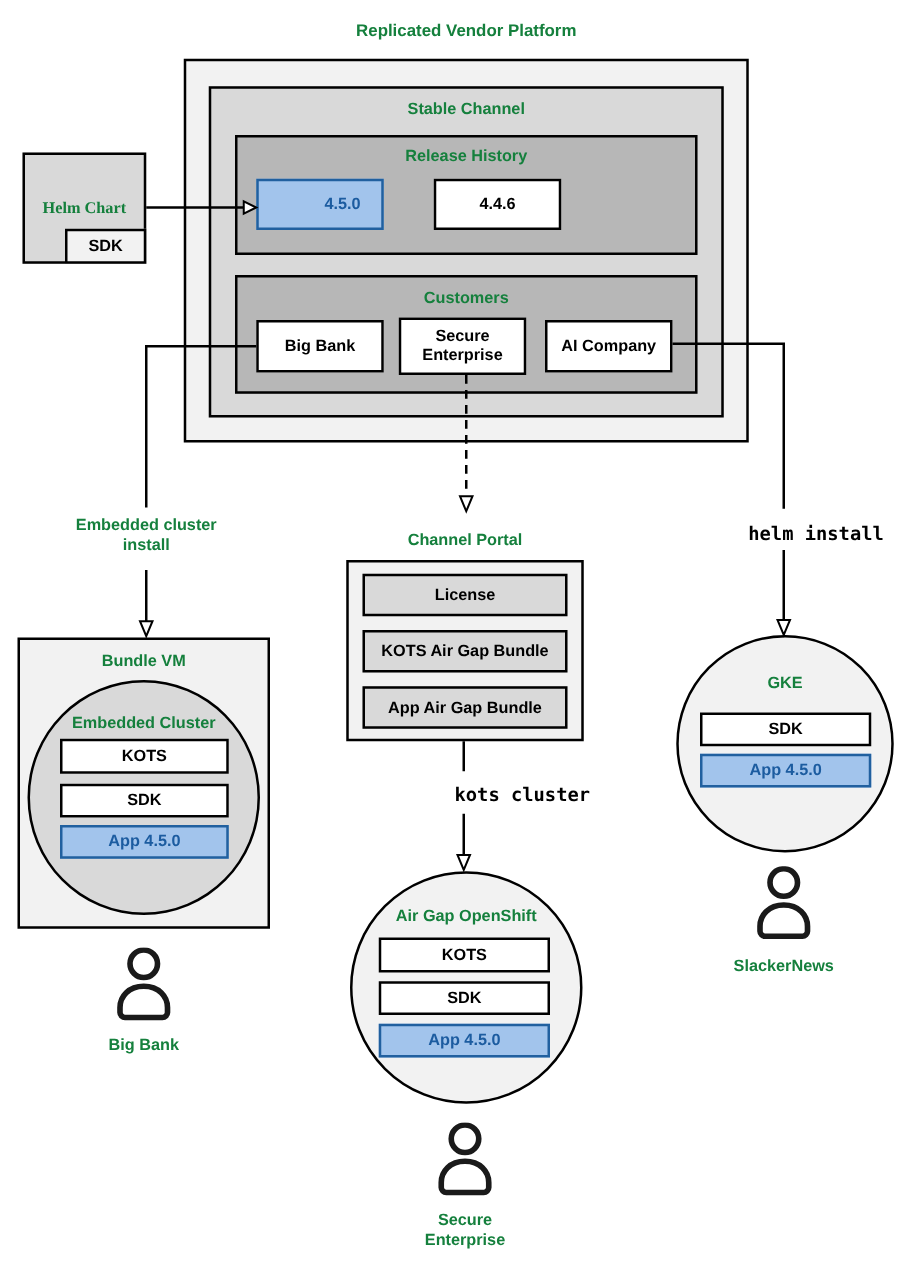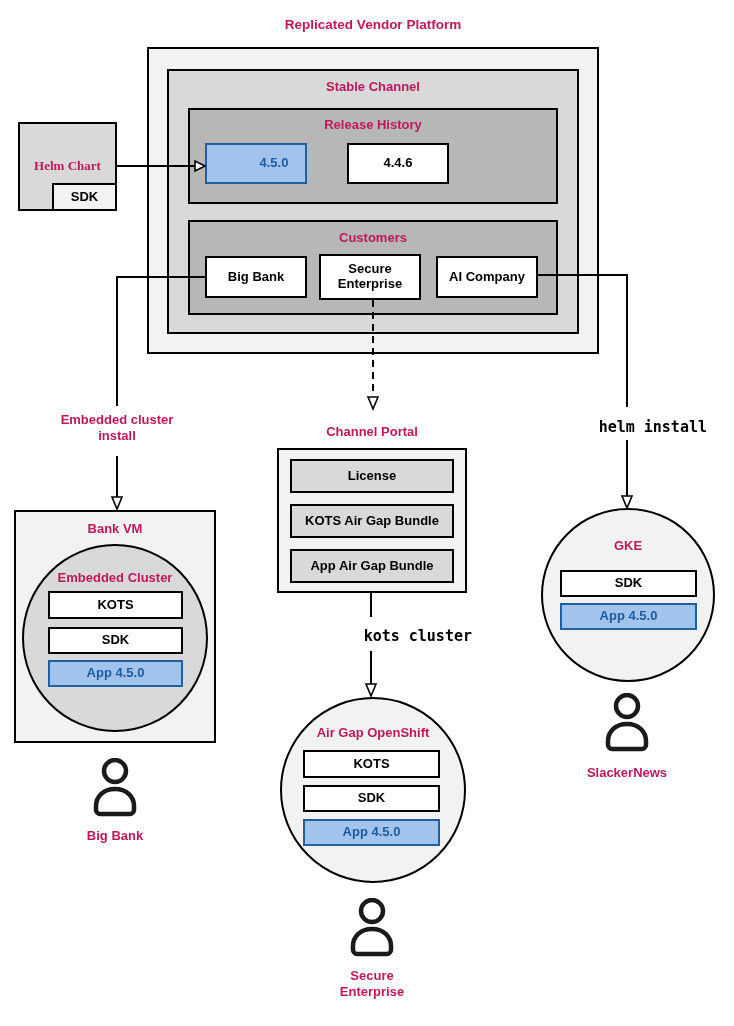--- a/index.html
+++ b/index.html
@@ -8,21 +8,21 @@
     font-family:"Liberation Sans",sans-serif;overflow:hidden;
   }
   .abs{position:absolute;box-sizing:border-box;}
   .box{position:absolute;box-sizing:border-box;border:2px solid #000;}
   .bg-light{background:#f2f2f2;}
   .bg-mid{background:#d9d9d9;}
   .bg-dark{background:#b7b7b7;}
   .bg-white{background:#fff;}
   .circle{border-radius:50%;}
   .lbl{
-    font-weight:bold;font-size:13px;color:#be185d;text-align:center;line-height:1.2;
+    font-weight:bold;font-size:13px;color:#15803d;text-align:center;line-height:1.2;
   }
   .node{
     display:flex;align-items:center;justify-content:center;
     font-weight:bold;font-size:13px;text-align:center;line-height:1.15;color:#000;
   }
   .blue{
     background:#a2c4ec;border-color:#21609f;color:#1c5ca0;
   }
   .mono{
     font-family:"DejaVu Sans Mono","Liberation Mono",monospace;
@@ -57,21 +57,21 @@
   <div class="box node bg-white" style="left:319px;top:254px;width:102px;height:46px;padding:0 8px;">Secure Enterprise</div>
   <div class="box node bg-white" style="left:436px;top:256px;width:102px;height:42px;">AI Company</div>
 
   <div class="box bg-mid" style="left:18px;top:122px;width:99px;height:89px;"></div>
   <div class="abs lbl" style="left:18px;top:158px;width:99px;font-family:Liberation Serif, serif;">Helm Chart</div>
   <div class="box node bg-light" style="left:52px;top:183px;width:65px;height:28px;">SDK</div>
 
   <div class="abs lbl" style="left:42px;top:412px;width:150px;">Embedded cluster install</div>
 
   <div class="box bg-light" style="left:14px;top:510px;width:202px;height:233px;"></div>
-  <div class="abs lbl" style="left:14px;top:521px;width:202px;">Bank VM</div>
+  <div class="abs lbl" style="left:14px;top:521px;width:202px;">Bundle VM</div>
   <div class="box bg-mid circle" style="left:22px;top:544px;width:186px;height:188px;"></div>
   <div class="abs lbl" style="left:22px;top:570px;width:186px;">Embedded Cluster</div>
   <div class="box node bg-white" style="left:48px;top:591px;width:135px;height:28px;">KOTS</div>
   <div class="box node bg-white" style="left:48px;top:627px;width:135px;height:27px;">SDK</div>
   <div class="box node blue" style="left:48px;top:660px;width:135px;height:27px;">App 4.5.0</div>
 
   <svg class="overlay" style="left:91px;top:758px;" width="48" height="60">
     <circle class="person" cx="24" cy="13" r="11"></circle>
     <path class="person" stroke-linejoin="round" d="M24,31 C36,31 43,39 43,48 L43,52 C43,54 41,56 39,56 L9,56 C7,56 5,54 5,52 L5,48 C5,39 12,31 24,31 Z"></path>
   </svg>

